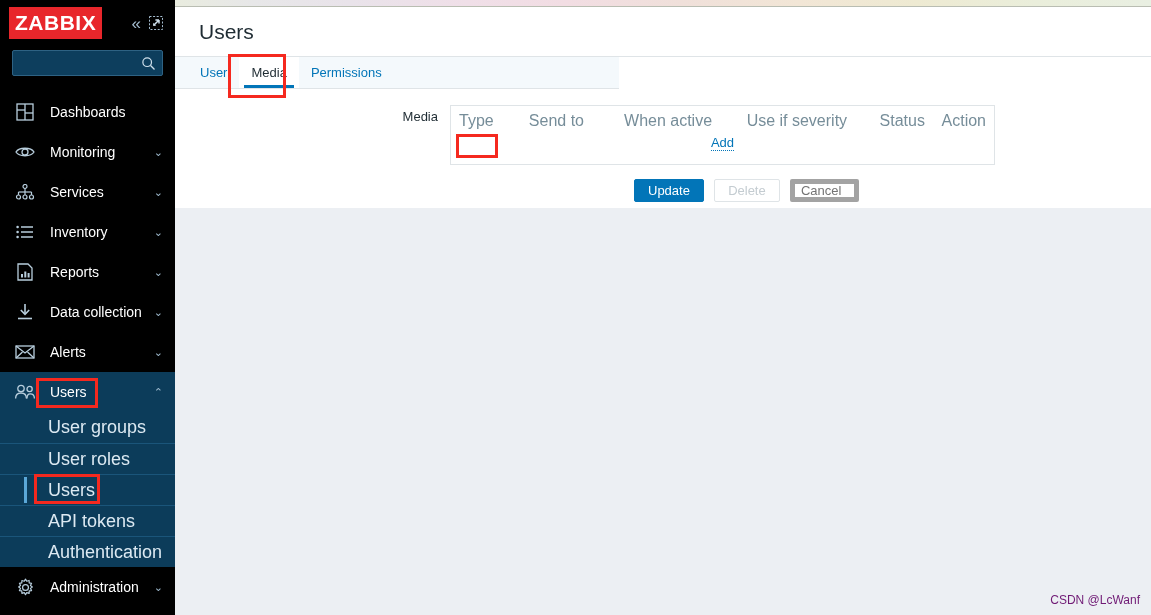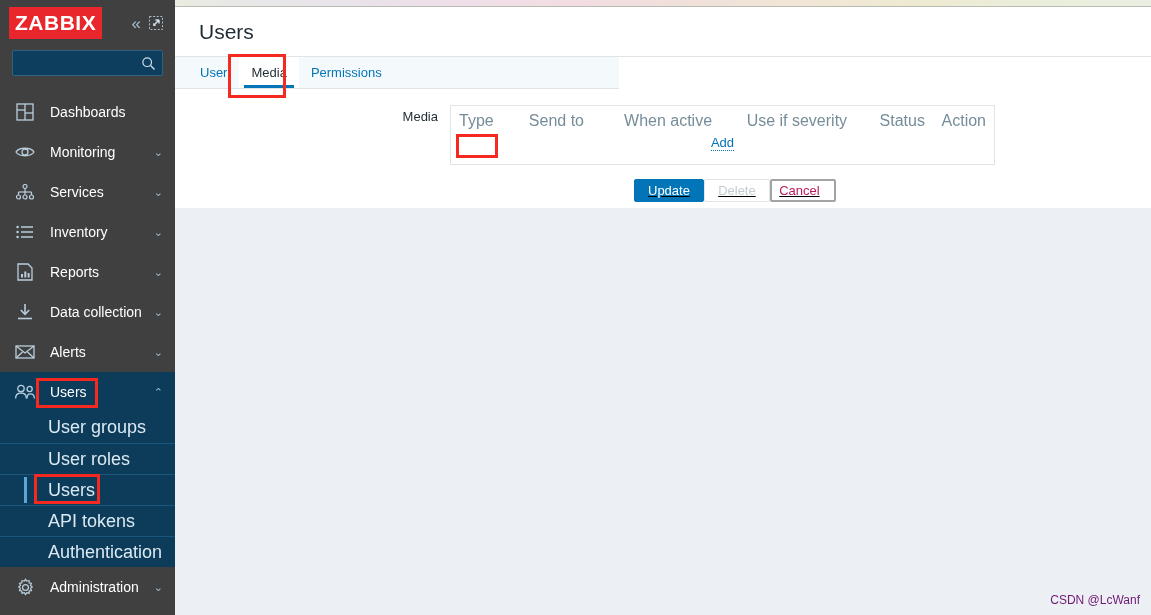--- a/index.html
+++ b/index.html
@@ -15,21 +15,21 @@
     position: relative;
     width: 1151px; height: 615px;
     display: flex;
     background: #eceff3;
   }
 
   
   .sidebar {
     width: 175px;
     height: 615px;
-    background: #404040;
+    background: #000000;
     flex: 0 0 175px;
     position: relative;
     overflow: hidden;
   }
   .sb-top {
     height: 46px;
     display: flex;
     align-items: center;
     padding: 0 10px 0 9px;
   }
@@ -239,40 +239,40 @@
     color: #0275b8;
     font-size: 13px;
     border-bottom: 1px dotted #0275b8;
     cursor: pointer;
     display: inline-block;
     line-height: 14px;
   }
 
   .btn-row {
     display: flex;
+    gap: 10px;
     padding-left: 459px;
     margin-top: 14px;
-    text-decoration: underline;
   }
   .btn {
     height: 23px;
     min-width: 66px;
     padding: 0 13px;
     font-size: 13px;
     border-radius: 2px;
     font-family: "Liberation Sans", sans-serif;
     cursor: pointer;
     display: inline-flex;
     align-items: center;
     justify-content: center;
     line-height: 1;
   }
   .btn-primary { background: #0275b8; color: #ffffff; border: 1px solid #0275b8; }
   .btn-disabled { background: #ffffff; color: #c4ccd1; border: 1px solid #dfe4e7; cursor: default; }
-  .btn-secondary { background: #ffffff; color: #be185d; border: 2px solid #a3a3a3; padding-left: 6px; }
+  .btn-secondary { background: #ffffff; color: #737373; border: 5px solid #a3a3a3; padding-left: 6px; }
 
   .watermark {
     position: absolute;
     right: 11px;
     bottom: 8px;
     font-size: 12px;
     color: #701a75;
     white-space: nowrap;
   }
 </style>

